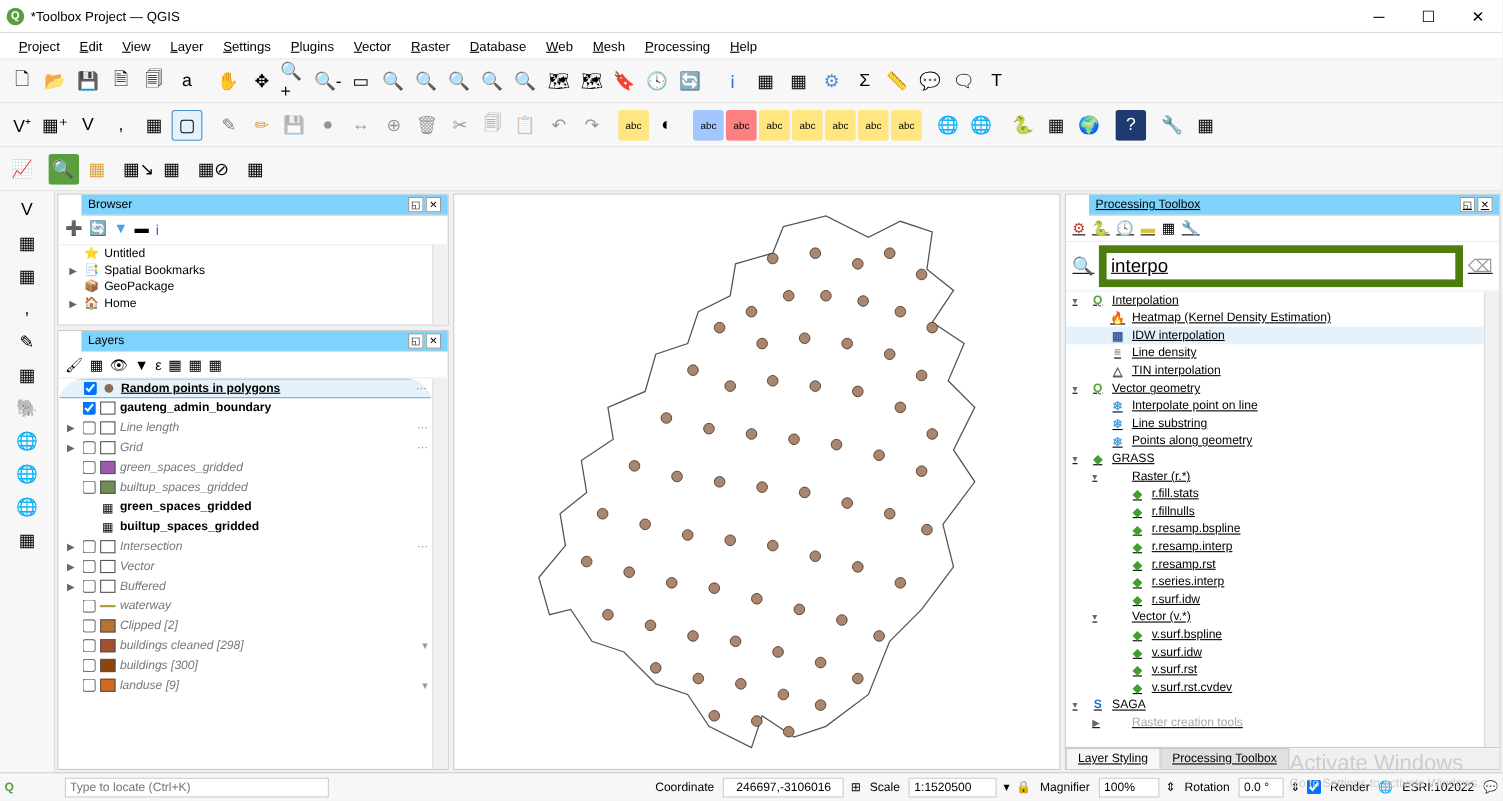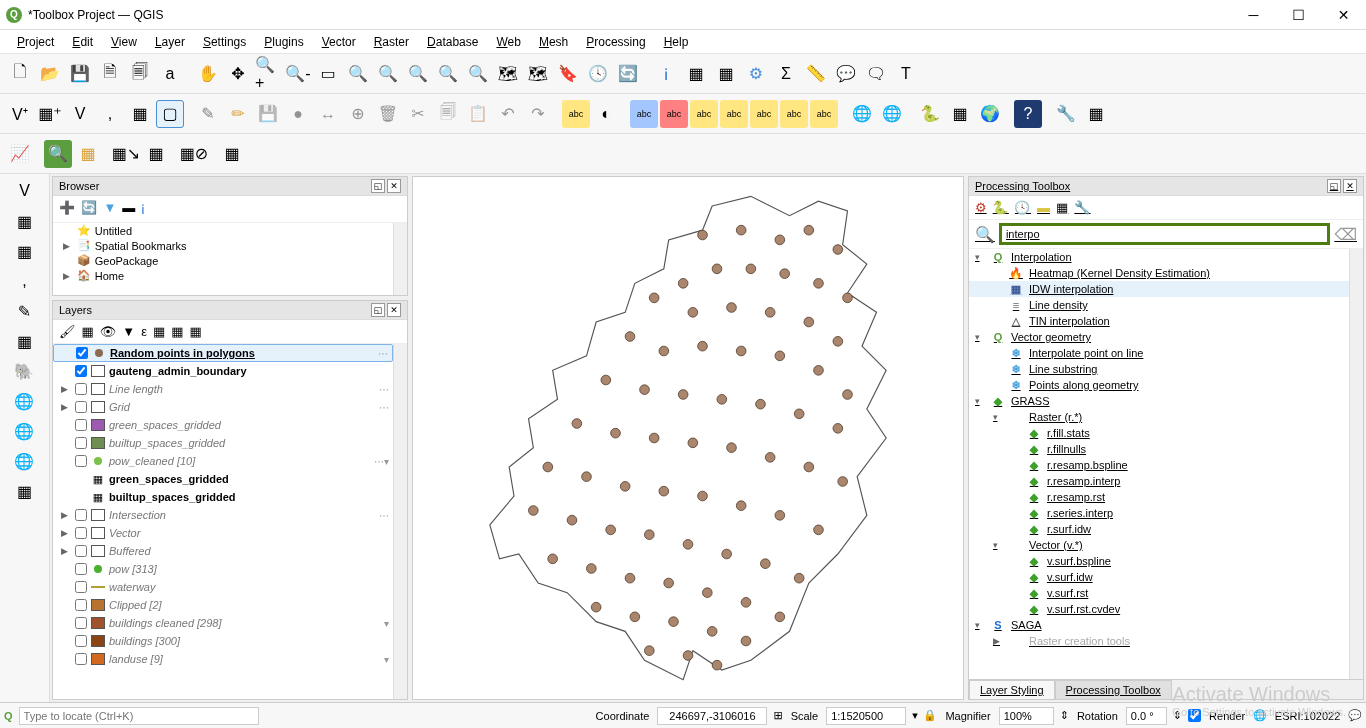--- a/index.html
+++ b/index.html
@@ -13,21 +13,21 @@
 .menubar span { font-size: 12px; padding: 2px 9px; cursor: default; }
 .menubar span u { text-decoration: underline; }
 .toolbar { background: #f7f7f7; padding: 3px 6px; display:flex; flex-wrap:wrap; gap:4px; border-bottom:1px solid #e0e0e0; }
 .tb-row { display:flex; gap:2px; align-items:center; }
 .tb-btn { width:28px; height:28px; display:flex; align-items:center; justify-content:center; border:1px solid transparent; border-radius:3px; font-size:16px;}
 .tb-sep { width:6px; }
 .main { display:flex; height: calc(728px - 30px - 24px - 40px - 40px - 40px - 26px); }
 .left-iconbar { width: 50px; background:#f7f7f7; border-right:1px solid #ddd; padding-top:4px; display:flex; flex-direction:column; gap:4px; align-items:center;}
 .left-iconbar .ic { width:26px; height:26px; display:flex;align-items:center;justify-content:center;font-size:16px;}
 .panel { background:#fff; border:1px solid #ccc; margin: 2px; display:flex; flex-direction:column; }
-.panel-head { background:#e5e5e5; padding:2px 6px; font-size:11px; display:flex; align-items:center; justify-content:space-between; border-bottom:1px solid #ddd;}
+.panel-head { background:#7dd3fc; padding:2px 6px; font-size:11px; display:flex; align-items:center; justify-content:space-between; border-bottom:1px solid #ddd;margin-left:21px;}
 .panel-head .ctl { display:flex; gap:2px; }
 .panel-head .ctl span { width:14px;height:14px;border:1px solid #999;font-size:9px;display:flex;align-items:center;justify-content:center;background:#fff;}
 .panel-body { flex:1; overflow:auto; font-size:11px; position:relative;}
 .panel-tb { display:flex; gap:6px; padding:4px 6px; border-bottom:1px solid #eee;}
 .panel-tb span{font-size:13px;}
 .tree-item { display:flex; align-items:center; padding:1px 4px 1px 10px; gap:4px; white-space:nowrap;}
 .tree-item .arrow{width:10px;color:#666;font-size:9px;}
 .layer-row{display:flex;align-items:center;padding:0 4px 0 8px;height:18px;gap:4px;font-size:11px;white-space:nowrap;}
 .layer-row .arrow{width:10px;color:#666;font-size:9px;display:inline-block;}
 .layer-row input[type=checkbox]{width:12px;height:12px;}
@@ -36,21 +36,21 @@
 .layer-row .lname{flex:1;}
 .layer-row .lname.it{font-style:italic;color:#777;}
 .layer-row .lname.bold{font-weight:bold;}
 .layer-row .lname.act{text-decoration:underline;font-weight:bold;}
 .layer-row .tag{font-size:10px;color:#999;}
 .layer-row.sel{background:#e5f1fb;border:1px solid #7eb4ea;border-radius:2px;}
 .left-col{width:360px;display:flex;flex-direction:column;}
 .canvas{flex:1;background:#fff;border:1px solid #ccc;margin:2px;position:relative;overflow:hidden;}
 .right-col{width:400px;display:flex;flex-direction:column;text-decoration:underline;}
 .search-row{display:flex;align-items:center;padding:3px 6px;border-bottom:1px solid #eee;gap:4px;}
-.search-row input{flex:1;border:3px solid #4d7c0f;padding:2px 4px;font-size:11px;}
+.search-row input{flex:1;border:7px solid #4d7c0f;padding:2px 4px;font-size:17px;}
 .ptree-item{display:flex;align-items:center;gap:6px;padding:1px 4px;font-size:11px;white-space:nowrap;}
 .ptree-item.l0{padding-left:6px;font-weight:normal;}
 .ptree-item.l1{padding-left:24px;}
 .ptree-item.l2{padding-left:42px;}
 .ptree-item.sel{background:#e5f1fb;}
 .ptree-item .ar{width:10px;font-size:9px;color:#666;}
 .ptree-item .ic{width:14px;height:14px;display:inline-flex;align-items:center;justify-content:center;font-size:11px;}
 .statusbar{height:26px;background:#f7f7f7;border-top:1px solid #ccc;display:flex;align-items:center;font-size:11px;padding:0 4px;gap:6px;}
 .statusbar input[type=text]{border:1px solid #ccc;padding:1px 4px;font-size:11px;height:18px;}
 .statusbar .lbl{padding:0 2px;}
@@ -261,21 +261,21 @@
         <span>🖌</span>
         <span>▦</span>
         <span>👁</span>
         <span>▼</span>
         <span>ε</span>
         <span>▦</span>
         <span>▦</span>
         <span>▦</span>
       </div>
       <div class="l-flex" style="flex:1;overflow:hidden;">
-        <div class="panel-body" id="layers-body" style="flex:1;">
+        <div class="panel-body" id="layers-body" style="flex:1;border-radius:24px;">
             <div class="layer-row sel">
               <span class="arrow"></span>
               <input type="checkbox" checked="" style="">
               <span class="sym">
                 <span style="width:8px;height:8px;border-radius:50%;background:#8b6b52;display:inline-block;"></span>
               </span>
               <span class="lname act">Random points in polygons</span>
               <span class="tag">⋯</span>
             </div>
             <div class="layer-row">
@@ -308,29 +308,20 @@
             </div>
             <div class="layer-row">
               <span class="arrow"></span>
               <input type="checkbox" style="">
               <span class="sym poly" style="background:#6f8f52;"></span>
               <span class="lname it">builtup_spaces_gridded</span>
               <span class="tag"></span>
             </div>
             <div class="layer-row">
               <span class="arrow"></span>
-              <input type="checkbox" style="">
-              <span class="sym">
-                <span style="width:8px;height:8px;border-radius:50%;background:#7bc04a;display:inline-block;"></span>
-              </span>
-              <span class="lname it">pow_cleaned [10]</span>
-              <span class="tag">⋯▾</span>
-            </div>
-            <div class="layer-row">
-              <span class="arrow"></span>
               <span style="width:12px;"></span>
               <span class="sym">▦</span>
               <span class="lname bold">green_spaces_gridded</span>
               <span class="tag"></span>
             </div>
             <div class="layer-row">
               <span class="arrow"></span>
               <span style="width:12px;"></span>
               <span class="sym">▦</span>
               <span class="lname bold">builtup_spaces_gridded</span>
@@ -348,29 +339,20 @@
               <input type="checkbox" style="">
               <span class="sym poly" style="background:#fff;"></span>
               <span class="lname it">Vector</span>
               <span class="tag"></span>
             </div>
             <div class="layer-row">
               <span class="arrow">▶</span>
               <input type="checkbox" style="">
               <span class="sym poly" style="background:#fff;"></span>
               <span class="lname it">Buffered</span>
-              <span class="tag"></span>
-            </div>
-            <div class="layer-row">
-              <span class="arrow"></span>
-              <input type="checkbox" style="">
-              <span class="sym">
-                <span style="width:8px;height:8px;border-radius:50%;background:#4ab02d;display:inline-block;"></span>
-              </span>
-              <span class="lname it">pow [313]</span>
               <span class="tag"></span>
             </div>
             <div class="layer-row">
               <span class="arrow"></span>
               <input type="checkbox" style="">
               <span class="sym">
                 <span style="width:14px;height:2px;background:#b0a030;display:inline-block;"></span>
               </span>
               <span class="lname it">waterway</span>
               <span class="tag"></span>
@@ -644,21 +626,21 @@
     </div>
     <div class="watermark">
       <div>Activate Windows</div>
       <div class="sub">Go to Settings to activate Windows.</div>
     </div>
   </div>
 </div>
 
 <div class="statusbar">
   <span style="color:#5b9e3f;font-weight:bold;">Q</span>
-  <input type="text" style="width: 240px;" placeholder="Type to locate (Ctrl+K)">
+  <input type="text" style="width: 240px; margin-left: 40px;" placeholder="Type to locate (Ctrl+K)">
   <div style="flex:1;"></div>
   <span class="lbl">Coordinate</span>
   <input type="text" style="width: 110px; text-align: center;" value="246697,-3106016">
   <span>⊞</span>
   <span class="lbl">Scale</span>
   <input type="text" style="width: 80px;" value="1:1520500">
   <span>▾</span>
   <span>🔒</span>
   <span class="lbl">Magnifier</span>
   <input type="text" style="width: 55px;" value="100%">

